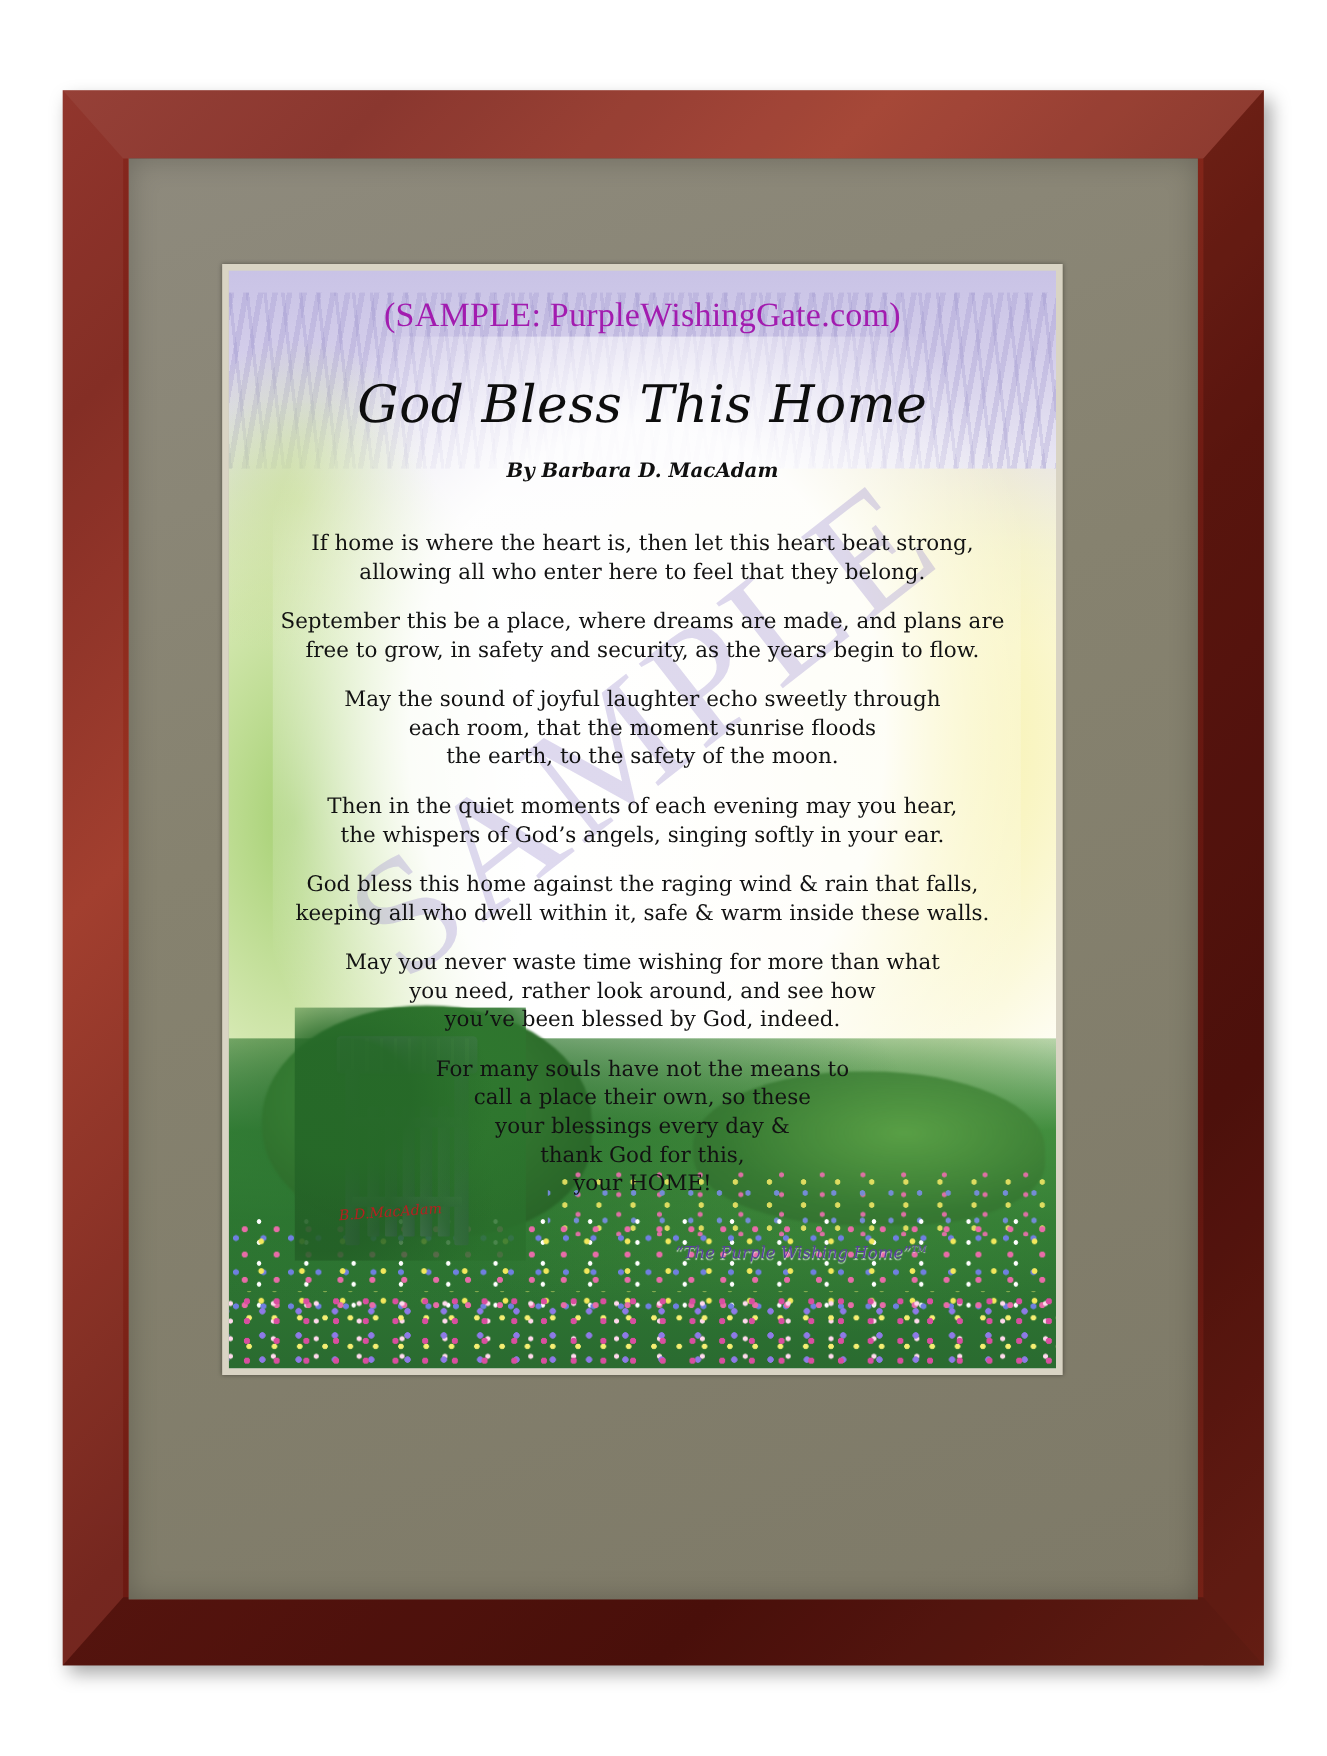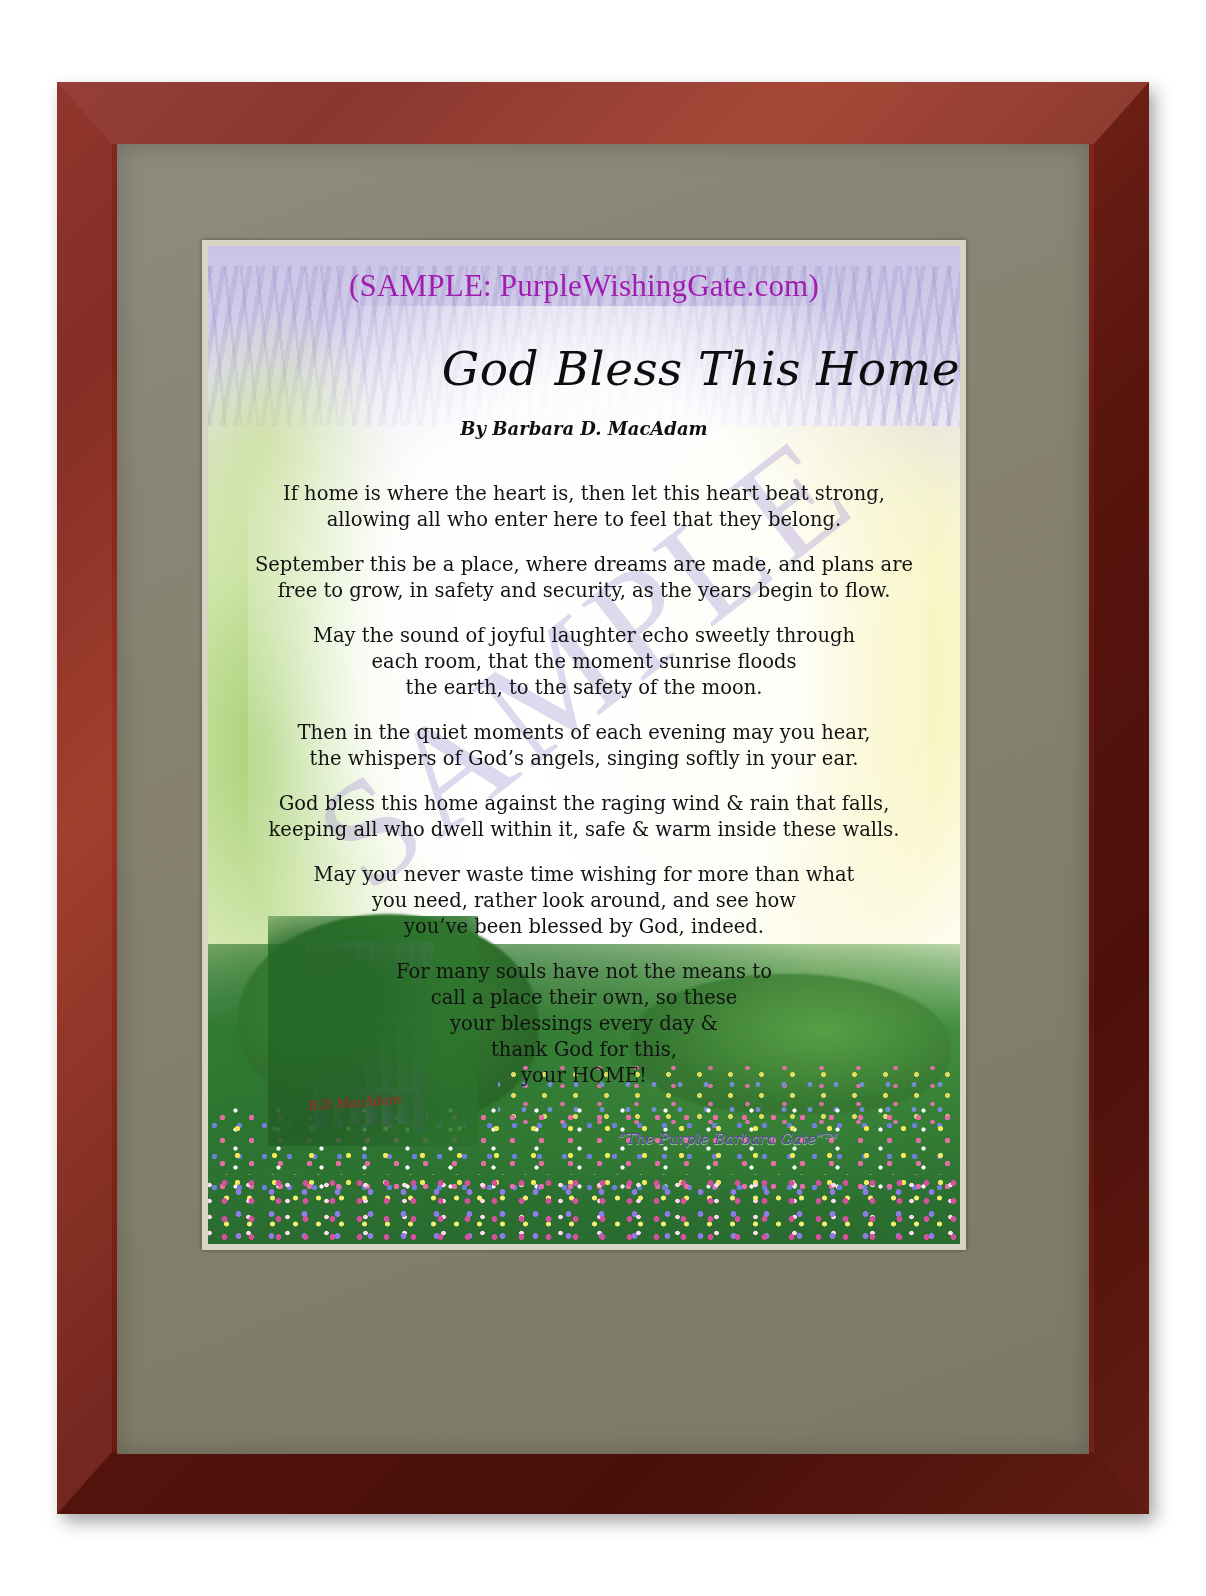--- a/index.html
+++ b/index.html
@@ -248,21 +248,21 @@
     text-align: center;
     font-size: 31px;
     color: #a21caf;
     font-family: "Liberation Serif", serif;
     letter-spacing: .2px;
   }
   #poem-title {
     position: absolute;
     left: 0; right: 0;
     top: 95px;
-    text-align: right;
+    text-align: center;
     font-size: 47px;
     color: #0d0d0d;
     font-family: "DejaVu Serif", serif;
     font-style: italic;
     letter-spacing: .5px;
   }
   #poem-author {
     position: absolute;
     left: 0; right: 0;
     top: 172px;
@@ -409,16 +409,16 @@
       <div>call a place their own, so these</div>
       <div>your blessings every day &amp;</div>
       <div>thank God for this,</div>
       <div>your HOME!</div>
     </div>
   </div>
 
   <div id="signature">B.D.MacAdam</div>
 
   <div id="brand">
-    <span>“The Purple Barbara Gate”</span><sup>TM</sup>
+    <span>“The Purple Wishing Home”</span><sup>TM</sup>
   </div>
 
 </div>
 
 </body></html>

